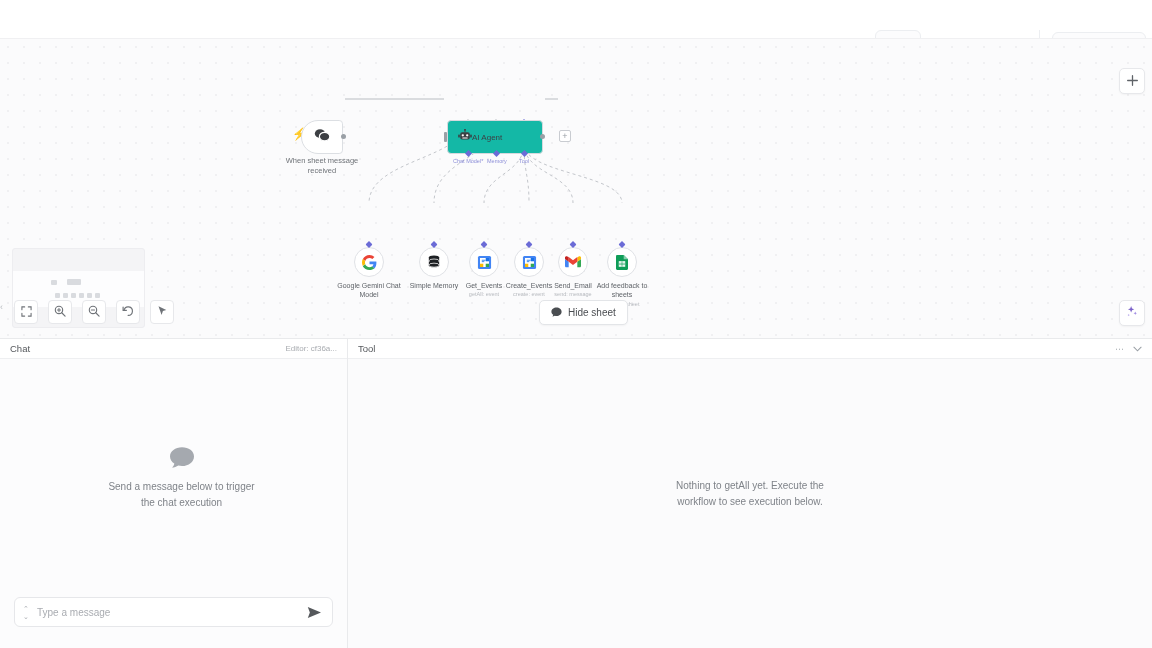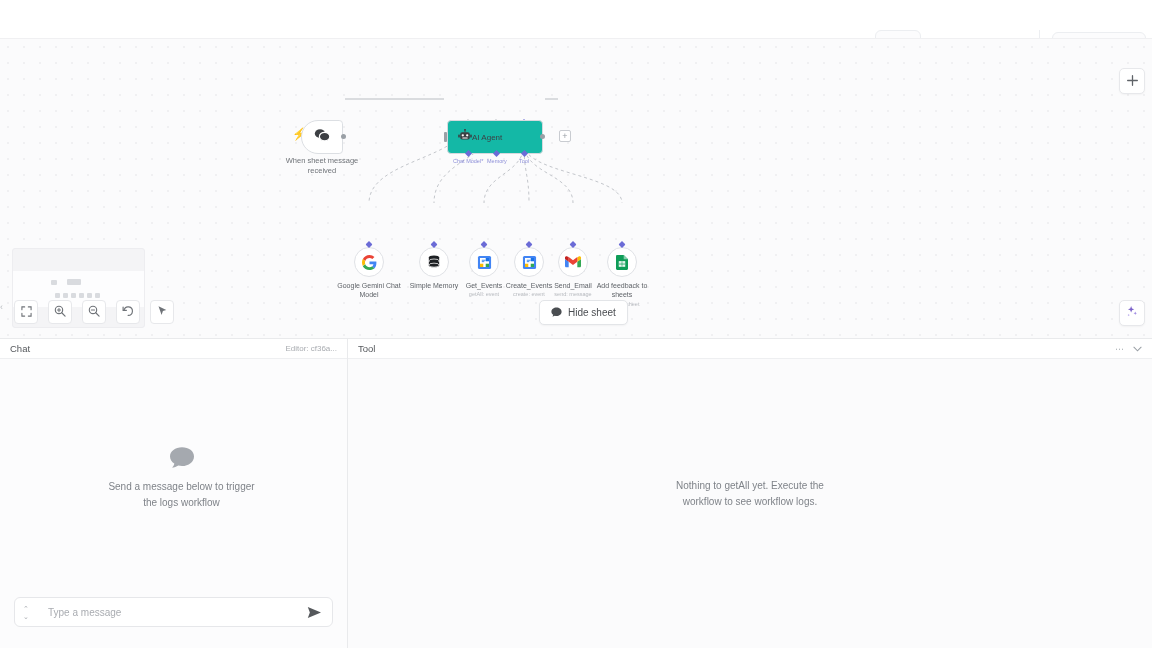--- a/index.html
+++ b/index.html
@@ -153,21 +153,21 @@
   .session { font-size:8px; color:#a9acb1; }
   .headicon { color:#9aa0a6; font-size:9px; margin-left:9px; cursor:pointer; }
 
   .chatbody { flex:1; display:flex; align-items:center; justify-content:center; flex-direction:column;padding-left:16px; }
   .chat-empty-ico { width:26px; height:22px; margin-bottom:11px; }
   .chat-empty-text { font-size:10px; color:#7f8389; text-align:center; line-height:1.6; }
 
   .chatinput-wrap { padding:0 14px 22px 14px; }
   .chatinput {
     height:30px; border:1px solid #e6e7ea; border-radius:6px; background:#fff;
-    display:flex; align-items:center; padding:0 10px 0 6px; gap:17px;
+    display:flex; align-items:center; padding:0 10px 0 6px; gap:6px;
   }
   .steppers { display:flex; flex-direction:column; gap:1px; color:#a9acb1; font-size:7px; line-height:7px; width:10px; align-items:center; }
   .chatinput input {
     flex:1; border:none; outline:none; font-size:10px; color:#3f4245;
     font-family:"Liberation Sans", sans-serif; background:transparent;
   }
   .chatinput input::placeholder { color:#a9acb1; }
   .sendbtn { color:#55585c; cursor:pointer; display:flex; align-items:center; }
 
   .logs-empty {
@@ -443,21 +443,21 @@
         <span class="session">Editor: cf36a...</span>
       </div>
       <div class="chatbody">
         <span class="chat-empty-ico">
           <svg width="26" height="23" viewBox="0 0 26 23">
             <path d="M13 1.2C6.3 1.2 1 5.3 1 10.4c0 2.9 1.7 5.5 4.3 7.2-.2 1.6-1.1 3-2.3 4 2.3 0 4.5-.8 6.3-2.1 1.2.3 2.4.5 3.7.5 6.7 0 12-4.1 12-9.6S19.7 1.2 13 1.2z" fill="#a5a9af"></path>
           </svg>
         </span>
         <div class="chat-empty-text">
           <div>Send a message below to trigger</div>
-          <div>the logs workflow</div>
+          <div>the chat execution</div>
         </div>
       </div>
       <div class="chatinput-wrap">
         <div class="chatinput">
           <div class="steppers">
             <span>⌃</span>
             <span>⌄</span>
           </div>
           <input type="text" placeholder="Type a message" style="">
           <span class="sendbtn">
@@ -476,19 +476,19 @@
         <span class="headicon">⋯</span>
         <span class="headicon">
           <svg width="9" height="6" viewBox="0 0 10 6">
             <path d="M1 1l4 4 4-4" fill="none" stroke="#9aa0a6" stroke-width="1.2" stroke-linecap="round"></path>
           </svg>
         </span>
       </div>
       <div class="logs-empty">
         <div class="logs-empty-text">
           <div>Nothing to getAll yet. Execute the</div>
-          <div>workflow to see workflow logs.</div>
+          <div>workflow to see execution below.</div>
         </div>
       </div>
     </div>
   </div>
 
 </div>
 
 </body></html>

